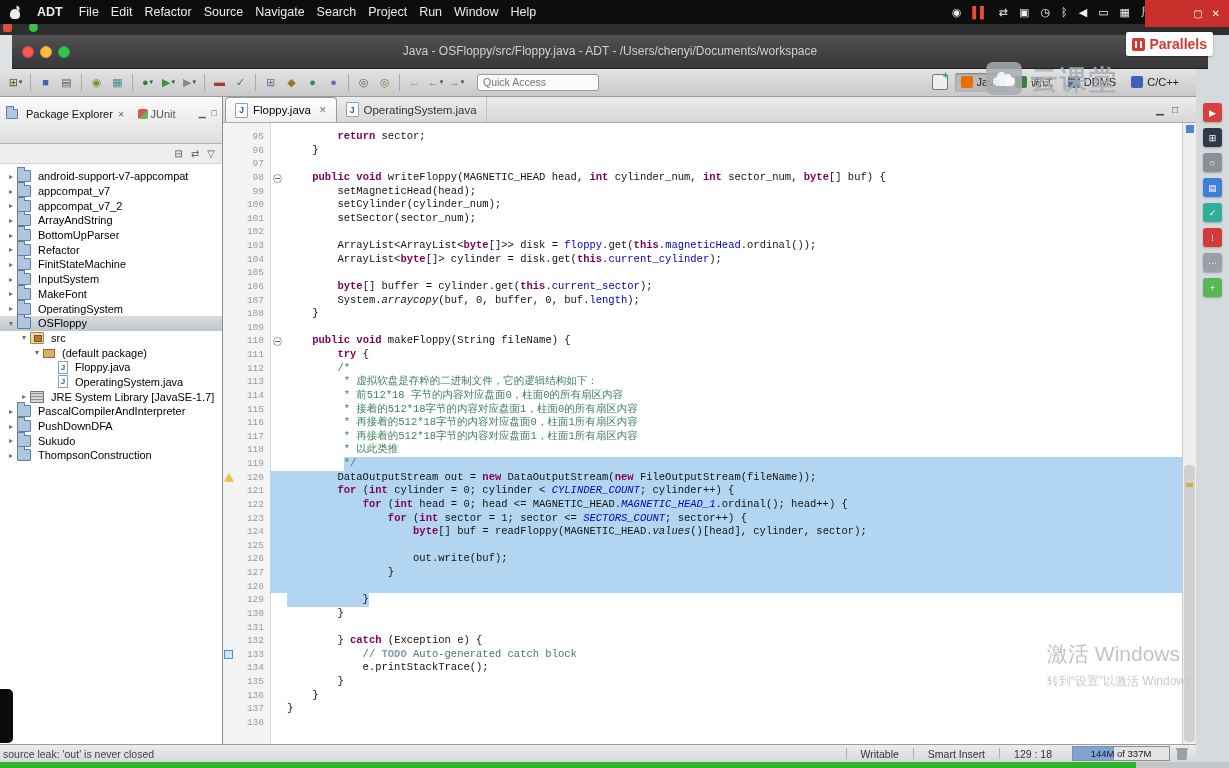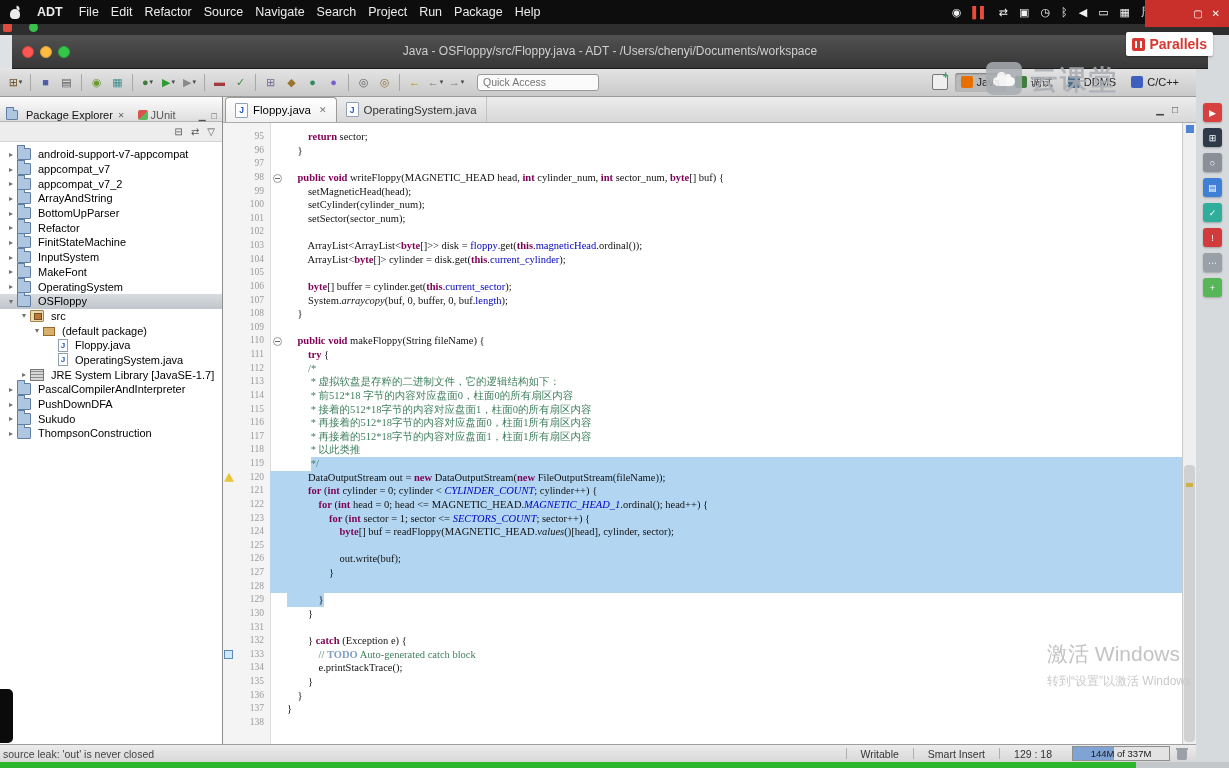--- a/index.html
+++ b/index.html
@@ -51,21 +51,21 @@
   .open-persp-icon{width:14px;height:14px;border:1px solid #777;border-radius:2px;background:#efefef;position:relative;margin-right:4px}
   .open-persp-icon::after{content:"+";position:absolute;right:-2px;top:-5px;color:#3a6;font-size:10px;font-weight:bold}
 
   
   .main{position:absolute;left:0;top:97px;width:1196px;height:647px;display:flex;background:#fff;z-index:2}
   .right-gap{position:absolute;left:1196px;top:20px;width:33px;height:748px;background:#d7dadd;z-index:1}
 
   
   .explorer{width:222px;flex:none;border-right:1px solid #8e8e8e;display:flex;flex-direction:column;background:#fff}
   .view-header{height:24px;background:linear-gradient(#fcfcfc,#dedede);border-bottom:1px solid #b3b3b3;display:flex;
-               align-items:flex-end;padding:0 5px;gap:4px;flex:none}
+               align-items:flex-start;padding:11px 5px;gap:4px;flex:none}
   .vh-title{display:flex;align-items:center;gap:4px;font-size:11px;color:#111;white-space:nowrap}
   .vh-close{font-size:8px;color:#666;margin-left:1px}
   .vtab2{display:flex;align-items:center;gap:3px;font-size:11px;color:#555;margin-left:9px;white-space:nowrap}
   .junit-icon{width:10px;height:10px;background:linear-gradient(135deg,#d9534f 50%,#5cb85c 50%);border-radius:2px}
   .vh-btns{margin-left:auto;display:flex;gap:6px;color:#555;font-size:9px}
   .view-toolbar{height:19px;background:#ededed;border-bottom:1px solid #d4d4d4;display:flex;align-items:center;
                 justify-content:flex-end;gap:8px;padding:0 7px;color:#555;font-size:10px;flex:none}
   .tree{flex:1;overflow:hidden;padding-top:5px;background:#fff}
   .trow{height:14.7px;display:flex;align-items:center;font-size:11px;color:#000;white-space:nowrap}
   .trow.tsel{background:linear-gradient(#d9dcdf,#c0c6cc)}
@@ -86,21 +86,21 @@
   .editor{flex:1;display:flex;flex-direction:column;position:relative;min-width:0}
   .tabbar{height:25px;background:linear-gradient(#ececec,#d8d8d8);border-bottom:1px solid #ababab;display:flex;
           align-items:stretch;padding-left:2px;position:relative;flex:none}
   .etab{display:flex;align-items:center;gap:5px;padding:0 9px;font-size:11.5px;color:#333;border-right:1px solid #c2c2c2;white-space:nowrap}
   .etab.active{background:linear-gradient(#ffffff,#f0f0f0);border:1px solid #9a9a9a;border-bottom:none;border-radius:4px 4px 0 0;color:#000}
   .jficon{width:11px;height:13px;background:#fff;border:1px solid #90a0b5;font-size:8.5px;font-weight:bold;color:#2458c3;
           display:flex;align-items:center;justify-content:center;border-radius:1px;flex:none}
   .tclose{font-size:9px;color:#777;margin-left:3px}
   .tab-btns{position:absolute;right:18px;top:0;bottom:0;display:flex;align-items:center;gap:8px;color:#444;font-size:10px}
 
-  .code{flex:1;position:relative;background:#fff;font-family:Liberation Serif, serif;
+  .code{flex:1;position:relative;background:#fff;font-family:Liberation Mono, monospace;
         font-size:10.5px;overflow:hidden}
   .gutter-bg{position:absolute;left:0;top:0;bottom:0;width:47px;background:#f4f4f4;border-right:1px solid #ddd}
   .code-lines{position:absolute;left:0;top:7px;right:13px}
   .cl{display:flex;height:13.64px;line-height:13.64px}
   .ln{width:41px;padding-right:6px;flex:none;text-align:right;color:#9a9a9a;font-size:9.5px;position:relative}
   .ct{flex:1;display:flex;position:relative;padding-left:17px;white-space:pre;min-width:0}
   .sel-full{background:#b2d6f2}
   .selbg{background:#b2d6f2}
   .fill{flex:1}
   .tk-k{color:#7f0055;font-weight:bold}
@@ -166,21 +166,21 @@
     <span class="mitem app-name">ADT</span>
     <span id="menu-items" style="display:flex;gap:12px">
         <span class="mitem">File</span>
         <span class="mitem">Edit</span>
         <span class="mitem">Refactor</span>
         <span class="mitem">Source</span>
         <span class="mitem">Navigate</span>
         <span class="mitem">Search</span>
         <span class="mitem">Project</span>
         <span class="mitem">Run</span>
-        <span class="mitem">Package</span>
+        <span class="mitem">Window</span>
         <span class="mitem">Help</span>
       </span>
     <span class="menu-right">
       <span id="status-icons" style="display:flex;gap:11px;align-items:center">
           <span class="sicon" style="color: rgb(242, 242, 242);">◉</span>
           <span class="sicon" style="color: rgb(231, 76, 60);">▌▌</span>
           <span class="sicon" style="color: rgb(242, 242, 242);">⇄</span>
           <span class="sicon" style="color: rgb(242, 242, 242);">▣</span>
           <span class="sicon" style="color: rgb(242, 242, 242);">◷</span>
           <span class="sicon" style="color: rgb(242, 242, 242);">ᛒ</span>

